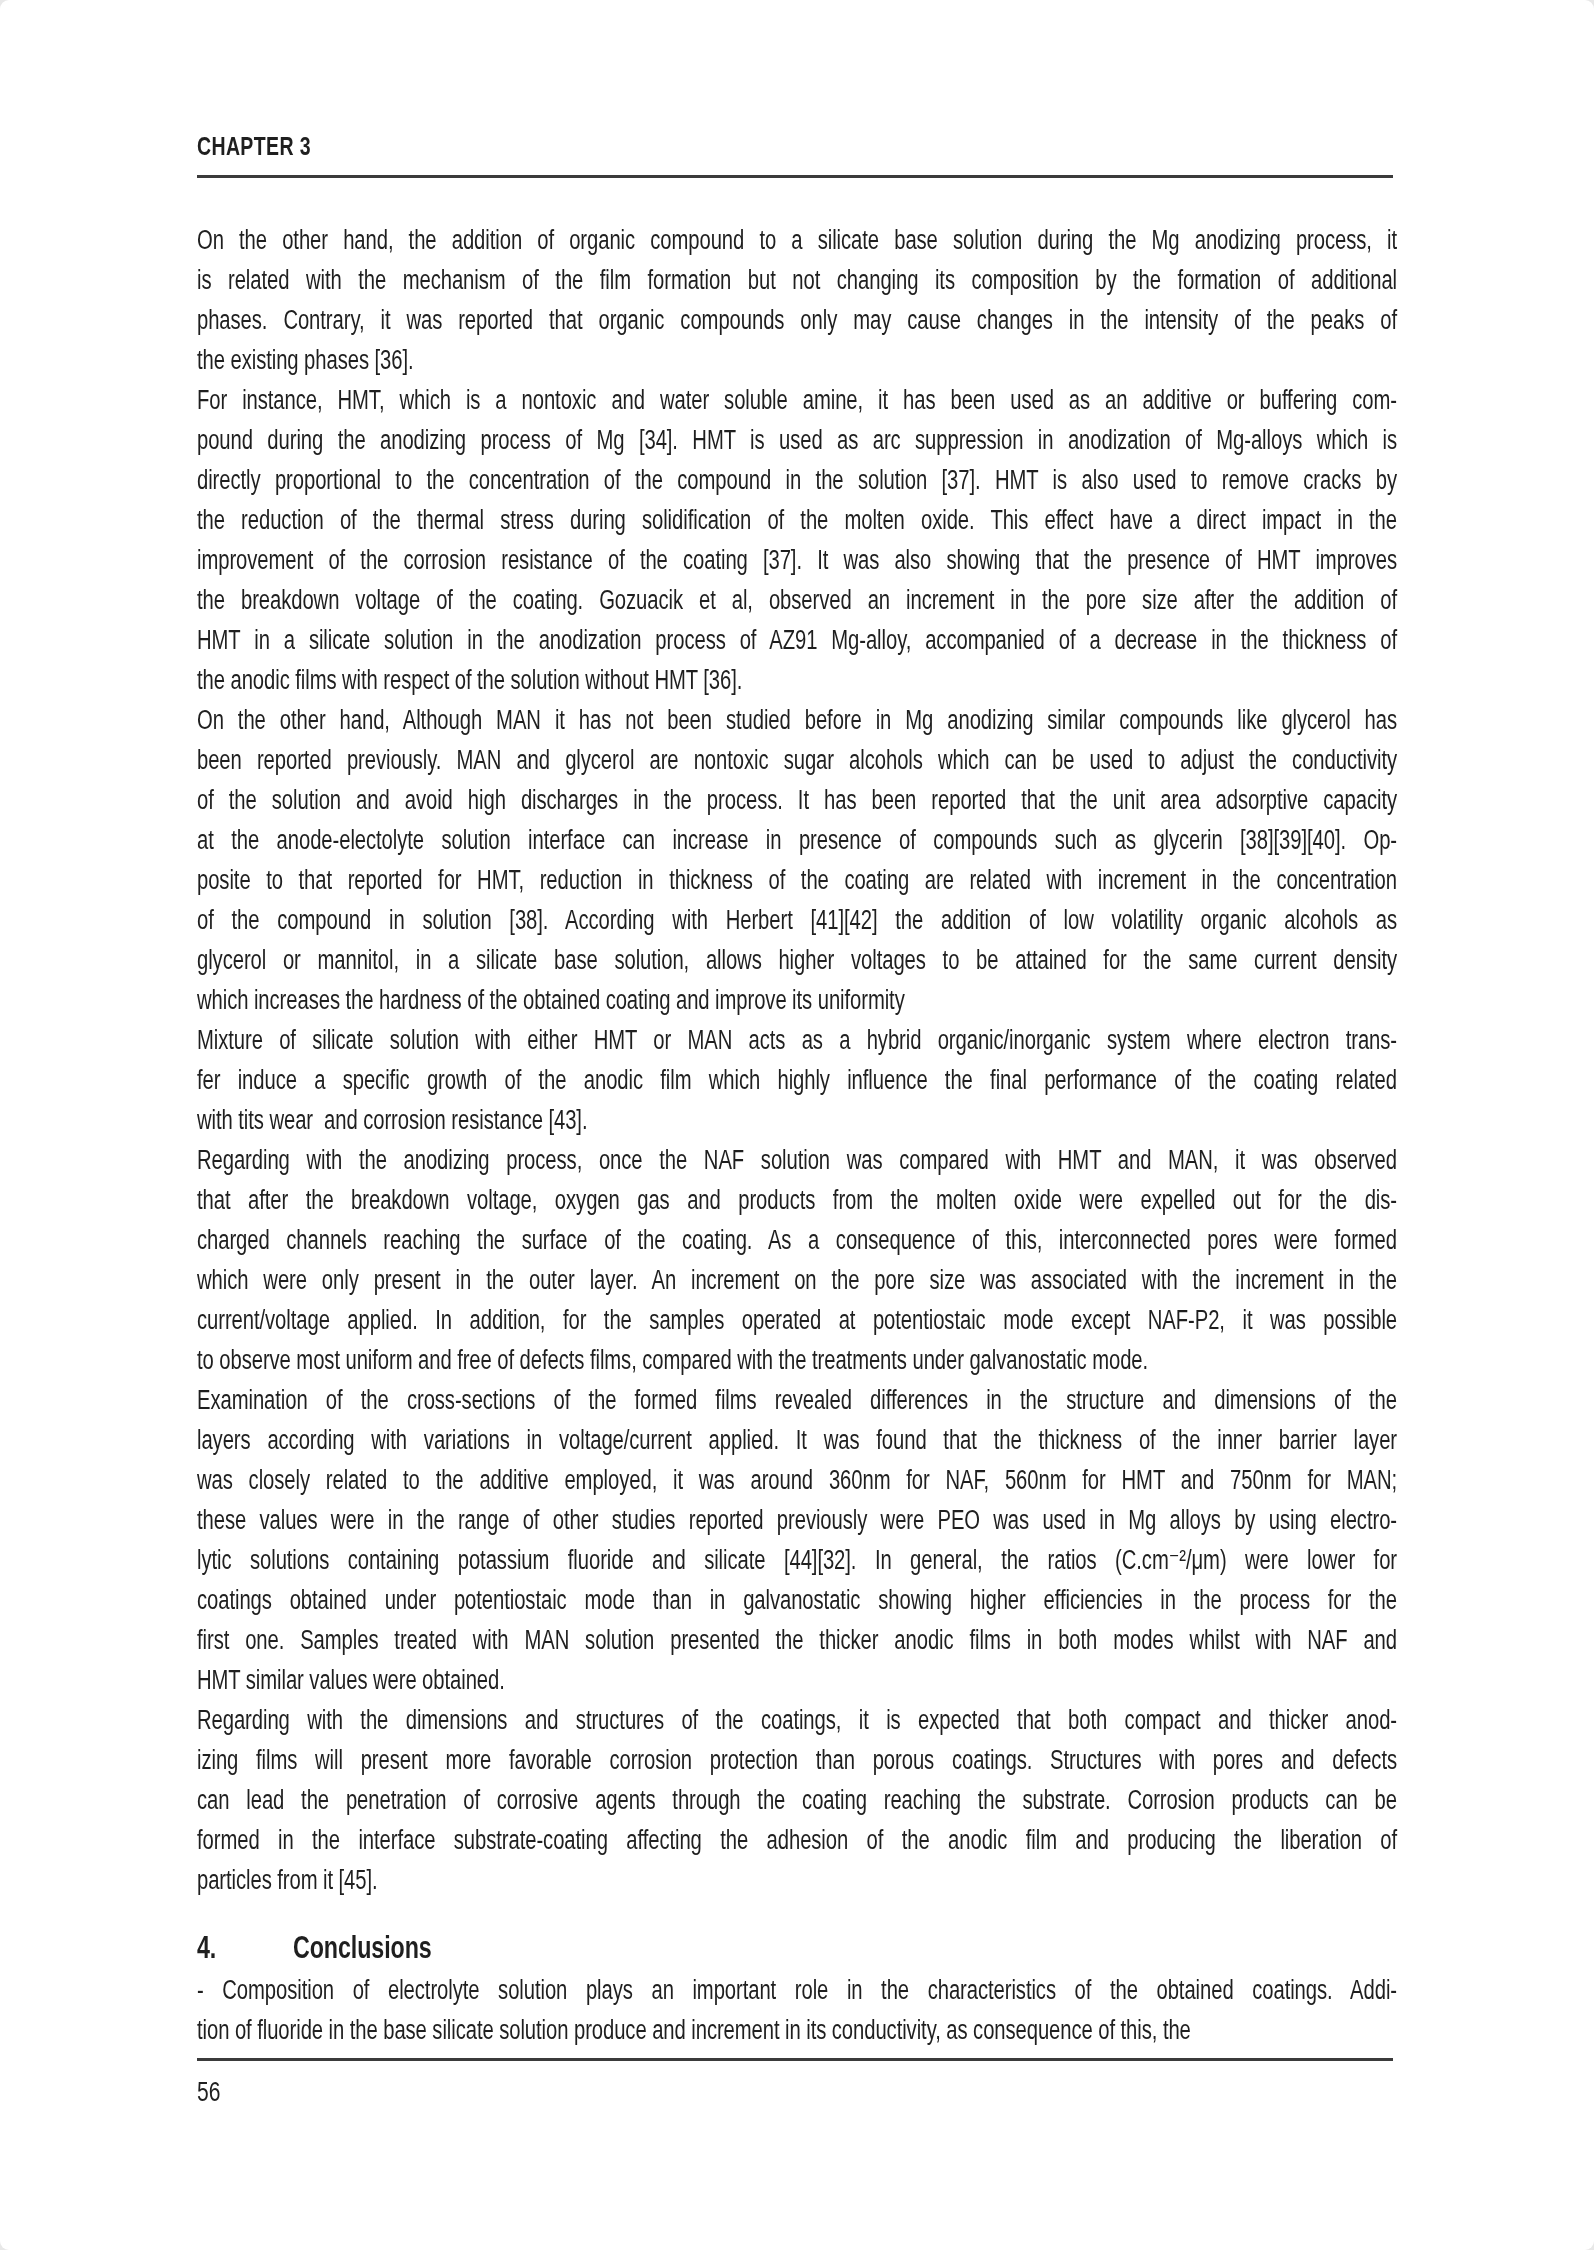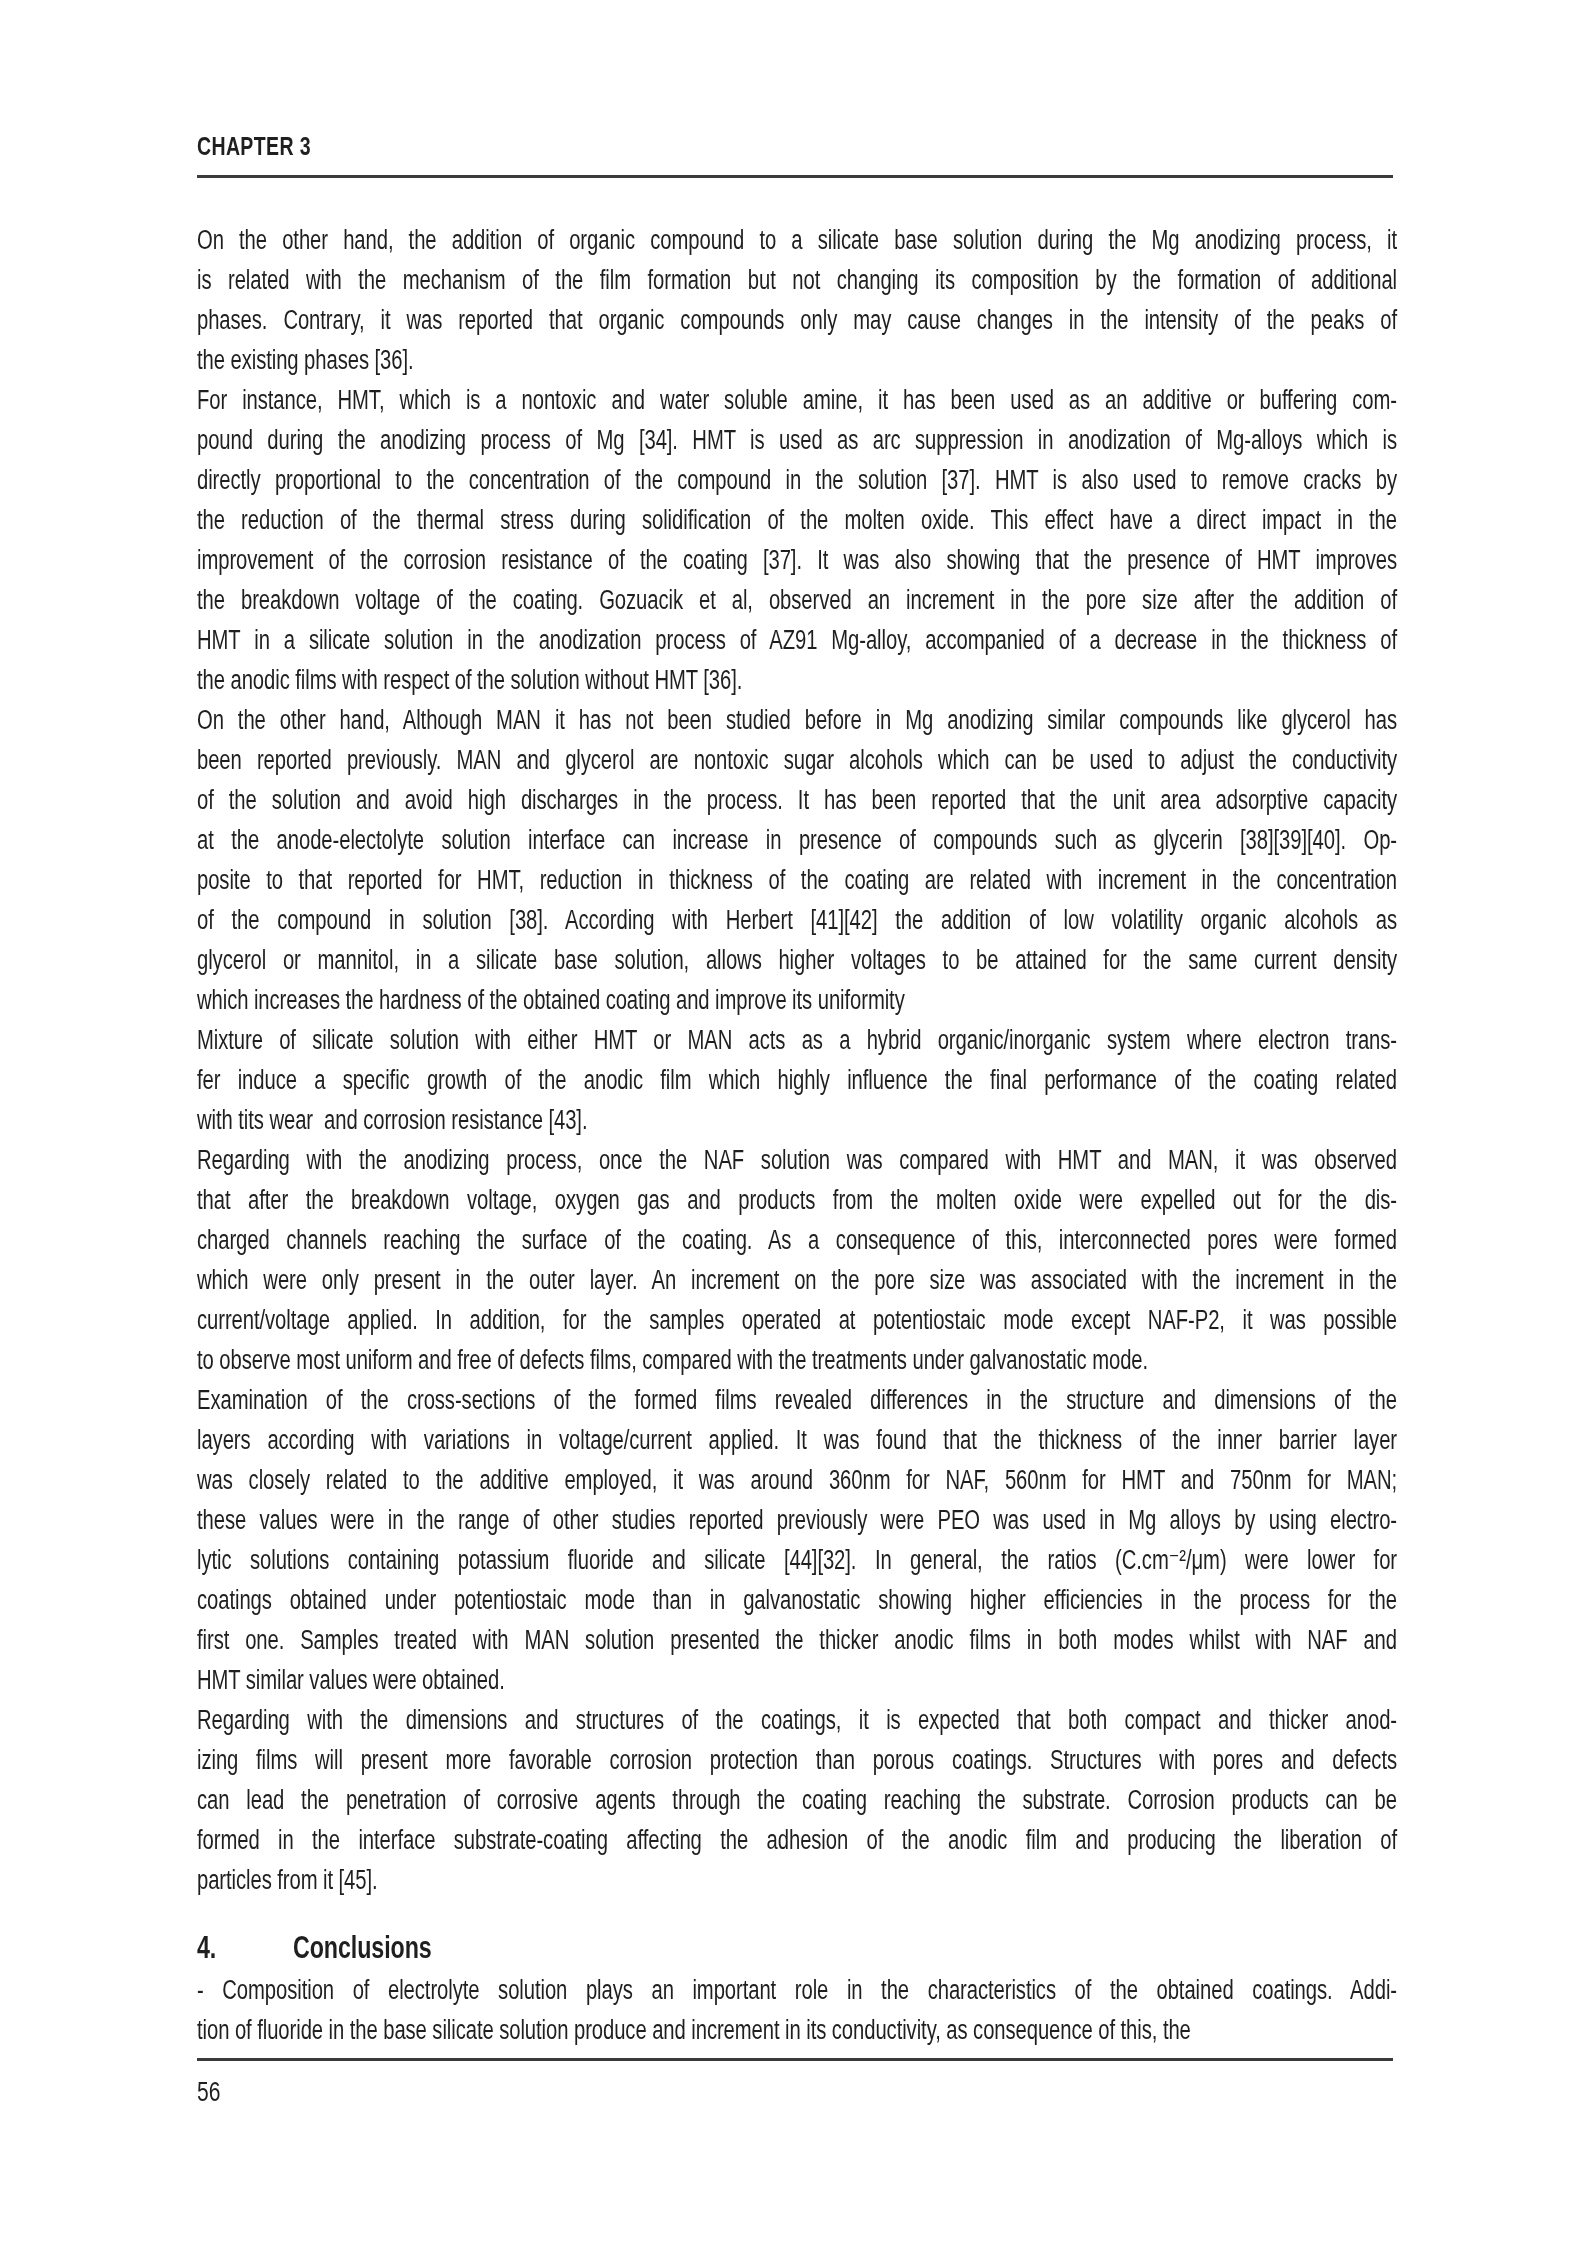--- a/index.html
+++ b/index.html
@@ -10,20 +10,21 @@
   * { margin: 0; padding: 0; box-sizing: border-box; }
   html, body { background: #e8e8e8; }
   .page {
     position: relative;
     width: 1594px;
     height: 2250px;
     background: var(--bg);
     font-family: "Liberation Sans", "DejaVu Sans", sans-serif;
     color: var(--text);
     overflow: hidden;
+    border-radius: 9px;
   }
   
   .chapter-label {
     position: absolute;
     left: 197px;
     top: 131px;
     font-size: 26px;
     font-weight: 600;
     letter-spacing: 0.5px;
     white-space: nowrap;

